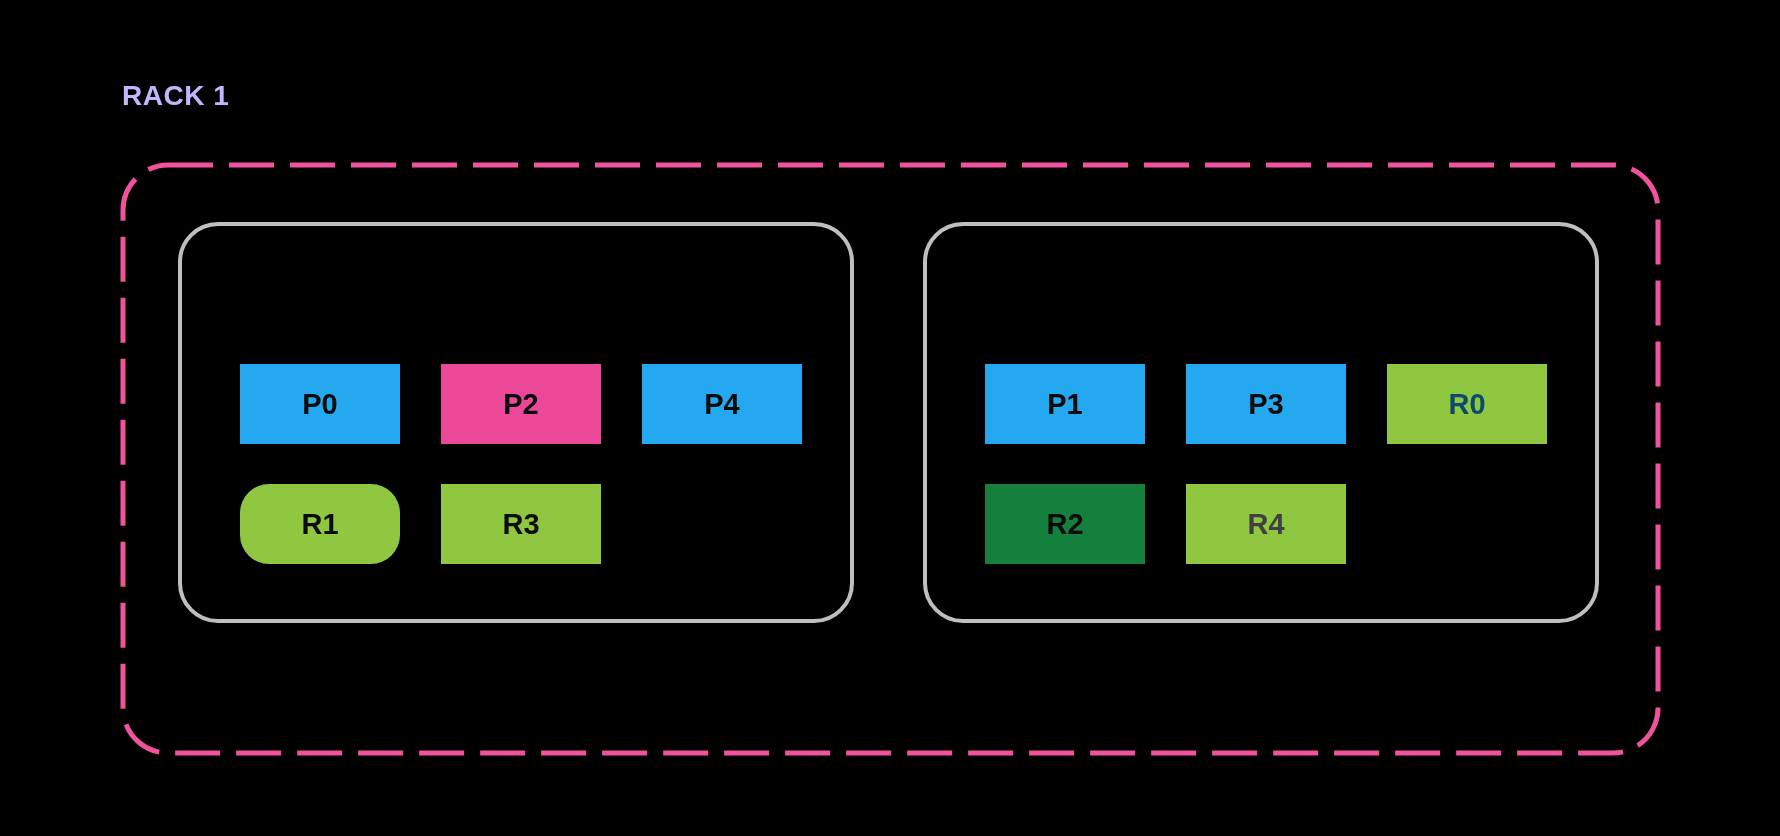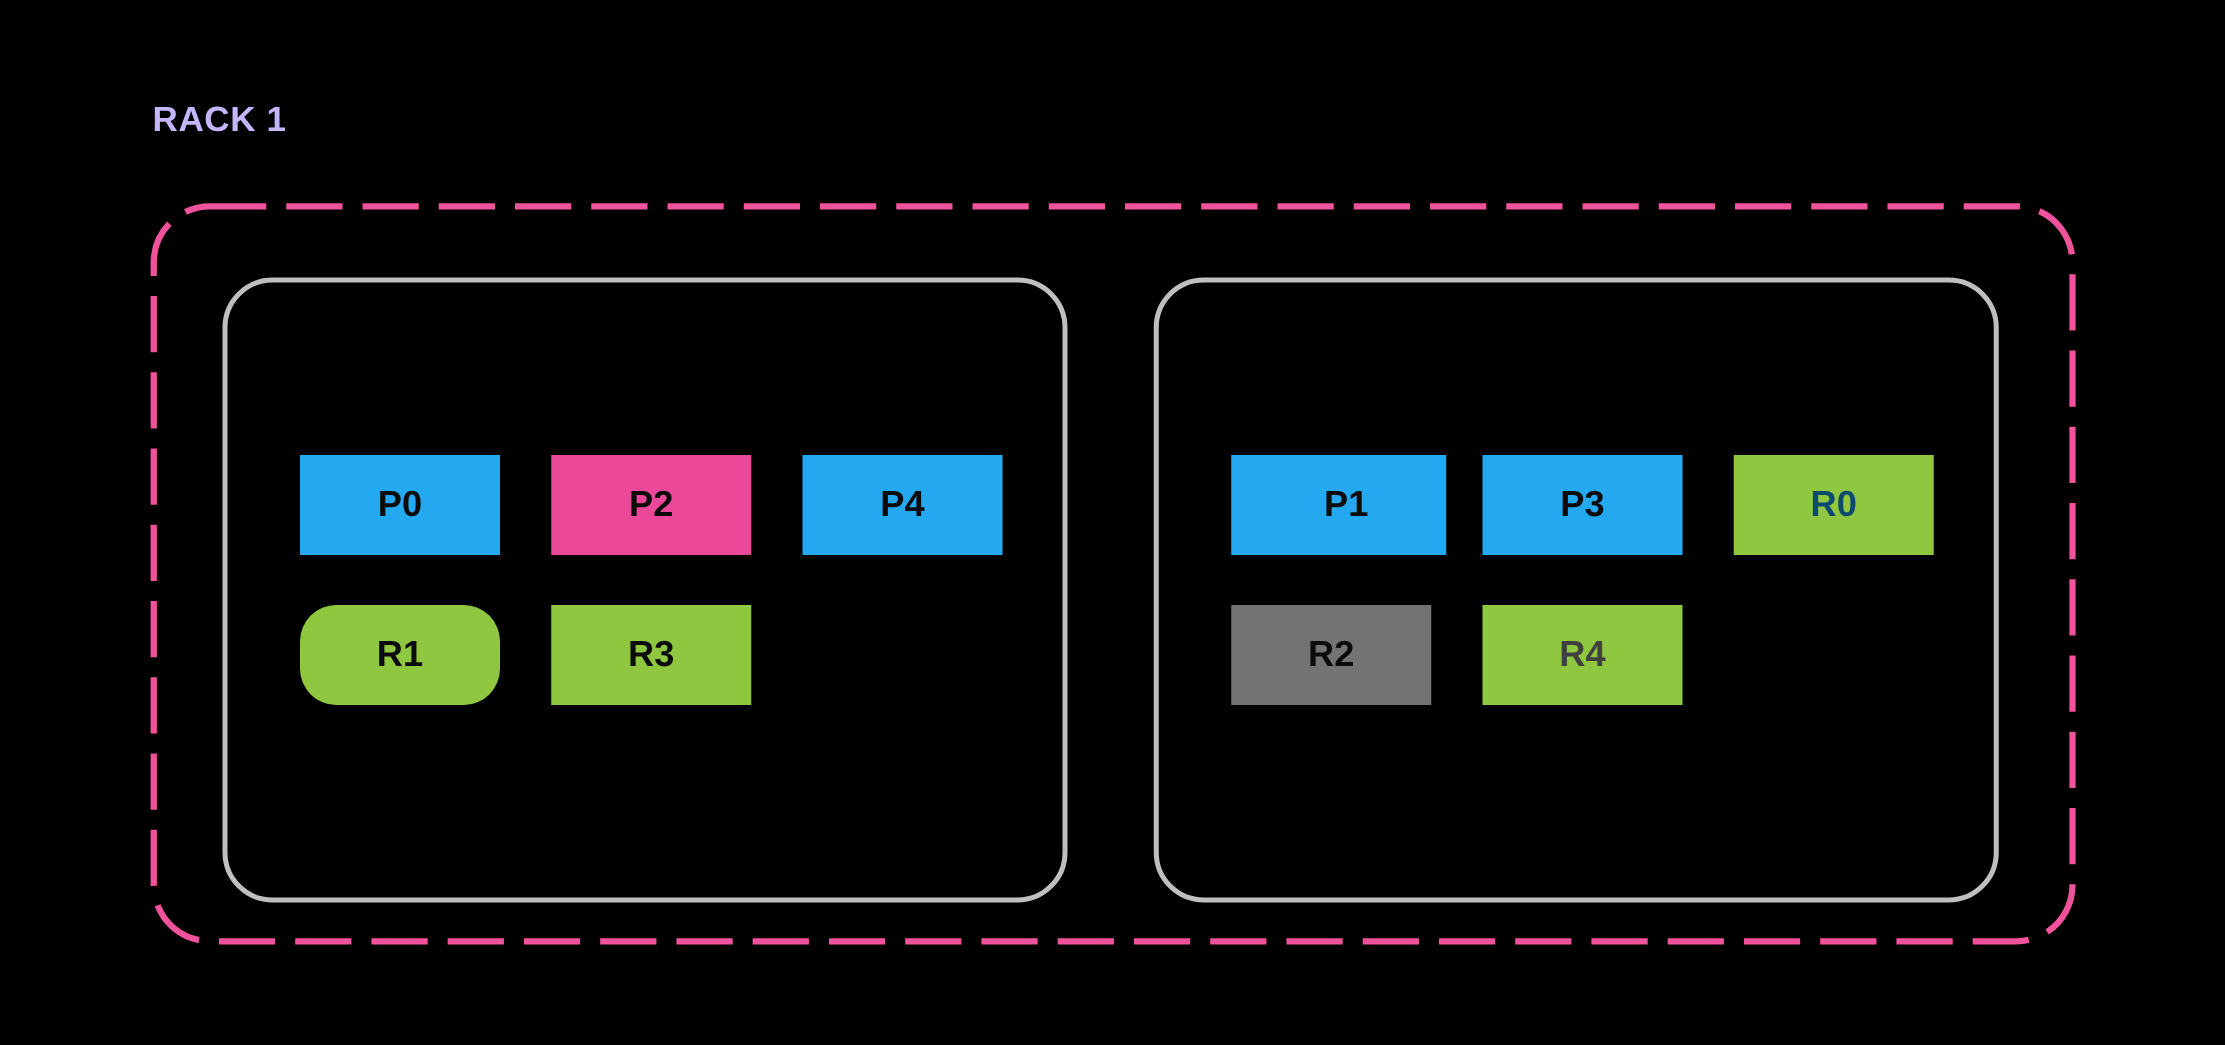--- a/index.html
+++ b/index.html
@@ -31,21 +31,21 @@
     top: 0;
     width: 1780px;
     height: 836px;
     display: block;
     pointer-events: none;
   }
   .host {
     position: absolute;
     top: 222px;
     width: 676px;
-    height: 500px;
+    height: 401px;
     border-width: 4px;
     border-style: solid;
     border-radius: 40px;
     box-sizing: border-box;
     background: transparent;
   }
   .host-1 { left: 178px; }
   .host-2 { left: 923px; }
   .node-grid {
     position: absolute;
@@ -84,21 +84,21 @@
       <div class="node" style="background: rgb(36, 169, 240); color: rgb(11, 11, 11);">P0</div>
       <div class="node" style="background: #ec4899; color: rgb(11, 11, 11); text-align: right;">P2</div>
       <div class="node" style="background: rgb(36, 169, 240); color: rgb(11, 11, 11);">P4</div>
       <div class="node" style="background: rgb(143, 199, 64); color: rgb(11, 11, 11); border-radius: 29px;">R1</div>
       <div class="node" style="background: rgb(143, 199, 64); color: rgb(11, 11, 11);">R3</div>
     </div>
   </div>
 
   <div class="host host-2" style="border-color: rgb(191, 191, 191);">
     <div class="node-grid">
-      <div class="node" style="background: rgb(36, 169, 240); color: rgb(11, 11, 11); padding-left: 12px;">P1</div>
+      <div class="node" style="background: rgb(36, 169, 240); color: rgb(11, 11, 11);">P1</div>
       <div class="node" style="background: rgb(36, 169, 240); color: rgb(11, 11, 11);">P3</div>
       <div class="node" style="background: rgb(143, 199, 64); color: #0c4a6e;">R0</div>
-      <div class="node" style="background: #737373; color: rgb(11, 11, 11);">R2</div>
+      <div class="node" style="background: #15803d; color: rgb(11, 11, 11);">R2</div>
       <div class="node" style="background: rgb(143, 199, 64); color: #404040;">R4</div>
     </div>
   </div>
 
 </div>
 
 </body></html>

